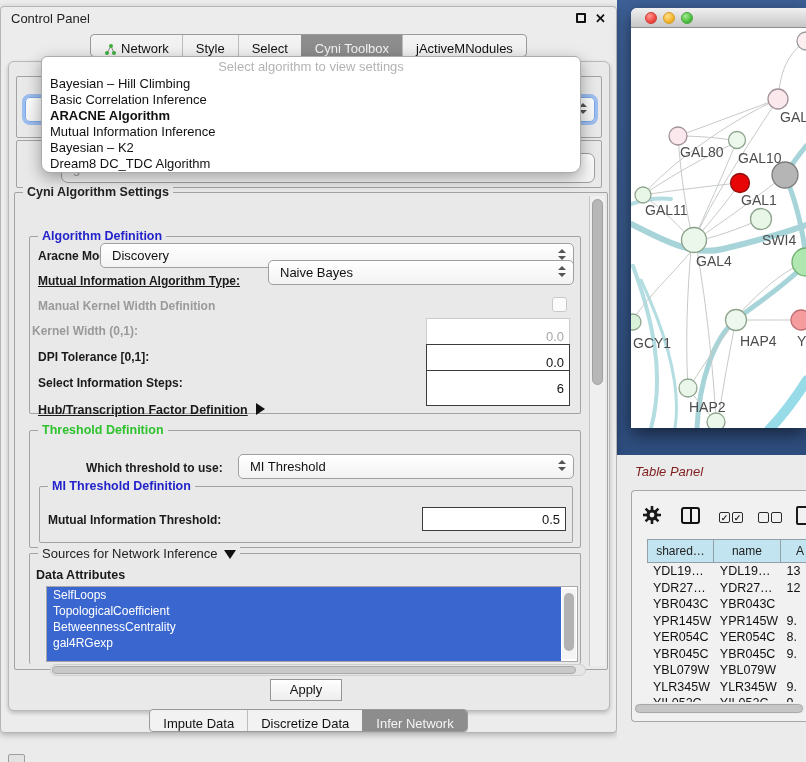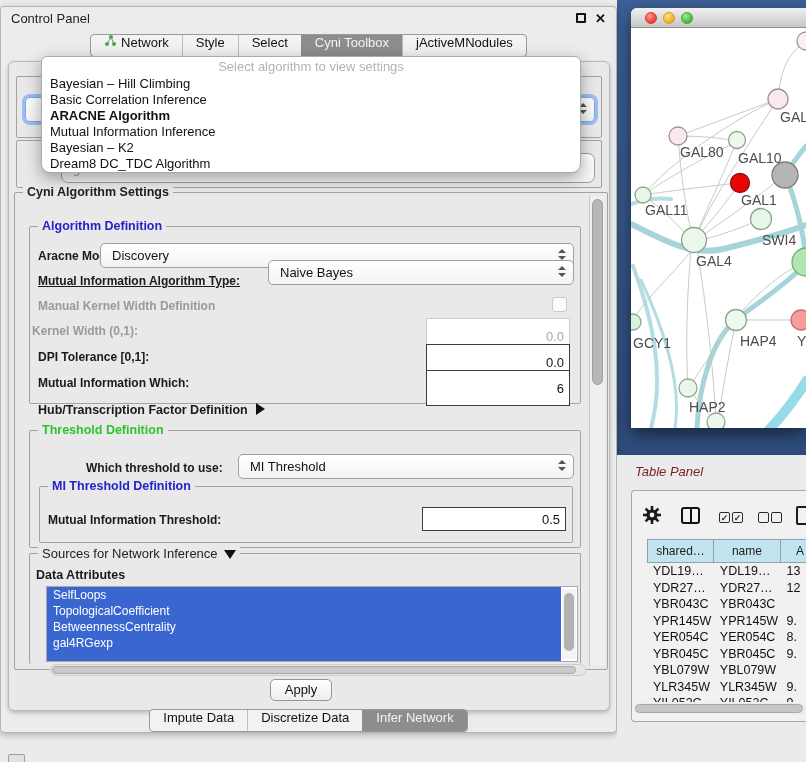--- a/index.html
+++ b/index.html
@@ -15,21 +15,21 @@
   #cp { position:absolute; left:0; top:6px; width:617px; height:727px; background:#ececec;
         border:1px solid #b5b5b5; border-radius:4px; box-shadow:0 2px 6px rgba(0,0,0,.25); }
   #cp-titlebar { position:absolute; left:0; top:0; width:100%; height:24px; }
   #cp-title { position:absolute; left:10px; top:4px; font-size:13px; color:#222; }
   .win-ic { position:absolute; top:6px; }
   #float-ic { right:30px; width:10px; height:10px; border:2px solid #111; border-radius:1px; }
   #close-ic { right:10px; font-size:13px; font-weight:bold; color:#111; line-height:12px; }
 
   #top-tabs { position:absolute; left:0; top:27px; width:100%; display:flex; justify-content:center; }
   .tabgrp { display:flex; border:1px solid #9a9a9a; border-radius:4px; overflow:hidden; background:#f2f2f2; height:23px; }
-  .tab { display:flex; align-items:flex-start; gap:5px; padding:0 13px; font-size:13px; color:#111; border-left:1px solid #bdbdbd; cursor:default; }
+  .tab { display:flex; align-items:flex-end; gap:5px; padding:0 13px; font-size:13px; color:#111; border-left:1px solid #bdbdbd; cursor:default; }
   .tab:first-child { border-left:none; }
   .tab.sel { background:var(--tab-sel,#8d8d8d); color:#f4f4f4; border-left-color:#8d8d8d; }
 
   #cp-panel { position:absolute; left:7px; top:54px; width:602px; height:650px; background:#e9e9e9;
     border:1px solid #b9b9b9; border-radius:6px; box-shadow:0 2px 4px rgba(0,0,0,.22); }
 
   
   .fs { position:absolute; border:1px solid #a3a3a3; border-radius:2px; }
   .fs > .legend { position:absolute; top:-8px; left:8px; background:#e9e9e9; padding:0 4px; font-size:12.5px; font-weight:bold; color:#222; white-space:nowrap; }
   .legend.blue { color:var(--legend-blue,#2323cc); }
@@ -67,22 +67,22 @@
   .hscroll { position:absolute; background:#e6e6e6; border-radius:6px; border:1px solid #cfcfcf; }
   .hscroll .thumb { position:absolute; top:1px; bottom:1px; background:#c9c9c9; border:1px solid #a9a9a9; border-radius:6px; }
 
   
   #attr-list { position:absolute; background:#fff; border:1px solid #a8a8a8; overflow:hidden; }
   .attr-row { height:16px; line-height:16px; font-size:12px; color:#fff; background:var(--selection-blue,#3a66d0); padding-left:6px; width:514px; }
   #attr-fill { height:10px; background:var(--selection-blue,#3a66d0); width:514px; }
   #attr-scroll { position:absolute; right:1px; top:2px; bottom:2px; width:14px; background:#f4f4f4; }
   #attr-scroll .thumb { position:absolute; left:2px; right:2px; top:4px; height:58px; background:#b2b2b2; border-radius:6px; }
 
-  #apply-btn { position:absolute; width:62px; height:22px; background:linear-gradient(#ffffff,#ededed);
-    border:1px solid #969696; border-radius:5px; font-size:13px; color:#111; line-height:20px; }
+  #apply-btn { position:absolute; width:72px; height:22px; background:linear-gradient(#ffffff,#ededed);
+    border:1px solid #969696; border-radius:0; font-size:13px; color:#111; line-height:20px; }
 
   #bottom-tabs { position:absolute; left:0; top:702px; width:100%; display:flex; justify-content:center; }
 
   
   #net-win { position:absolute; left:631px; top:8px; width:175px; height:420px; background:#fff;
     border-radius:6px 0 0 2px; box-shadow:0 6px 18px rgba(0,0,0,.55); }
   #net-title { position:absolute; left:0; top:0; width:100%; height:20px; border-radius:6px 0 0 0;
     background:linear-gradient(#f0f0f0,#c7c7c7); border-bottom:1px solid #8f8f8f; }
   .tl { position:absolute; top:4px; width:12px; height:12px; border-radius:50%; }
   #tl-close { left:14px; background:radial-gradient(circle at 35% 30%, #ff9a93, #f14a42 60%, #c93730); border:1px solid #ce3b34;}
@@ -173,21 +173,21 @@
       </div>
 
       <div class="fs" style="left:5px; top:130px; width:594px; height:478px;">
         <span class="legend">Cyni Algorithm Settings</span>
       </div>
 
       <div class="vscroll" style="left:580px; top:134px; width:16px; height:470px;">
         <span class="thumb" style="top:3px; height:186px;"></span>
       </div>
 
-      <div class="fs" style="left:20px; top:164px; width:552px; height:178px;">
+      <div class="fs" style="left:20px; top:174px; width:552px; height:178px;">
         <span class="legend blue">Algorithm Definition</span>
       </div>
       <div class="lbl" style="left:29px; top:187px;">Aracne Mode:</div>
       <div class="combo" style="left:91px; top:181px; width:474px;">
         <span>Discovery</span>
         <span class="spin">
             <i class="up"></i>
             <i class="dn"></i>
           </span>
       </div>
@@ -198,24 +198,24 @@
             <i class="up"></i>
             <i class="dn"></i>
           </span>
       </div>
       <div class="lbl dis" style="left:29px; top:237px;">Manual Kernel Width Definition</div>
       <div class="chk" style="left:543px; top:235px;"></div>
       <div class="lbl dis" style="left:23px; top:262px;">Kernel Width (0,1):</div>
       <input class="field dis" style="left: 417px; top: 256px;" readonly="" value="0.0">
       <div class="lbl" style="left:29px; top:288px;">DPI Tolerance [0,1]:</div>
       <input class="field" style="left: 417px; top: 282px;" readonly="" value="0.0">
-      <div class="lbl" style="left:29px; top:314px;">Mutual Information Which:</div>
+      <div class="lbl" style="left:29px; top:314px;">Select Information Steps:</div>
       <input class="field" style="left: 417px; top: 308px;" readonly="" value="6">
 
-      <div class="lbl" style="left:29px; top:341px; font-size:12.5px;">
+      <div class="lbl" style="left:29px; top:341px; font-size:12.5px;text-decoration:underline;">
         <span>Hub/Transcription Factor Definition</span><span class="tri-r"></span>
       </div>
 
       <div class="fs" style="left:20px; top:368px; width:552px; height:118px;">
         <span class="legend green">Threshold Definition</span>
       </div>
       <div class="lbl" style="left:77px; top:399px;">Which threshold to use:</div>
       <div class="combo" style="left:229px; top:392px; width:336px;">
         <span>MI Threshold</span>
         <span class="spin">

